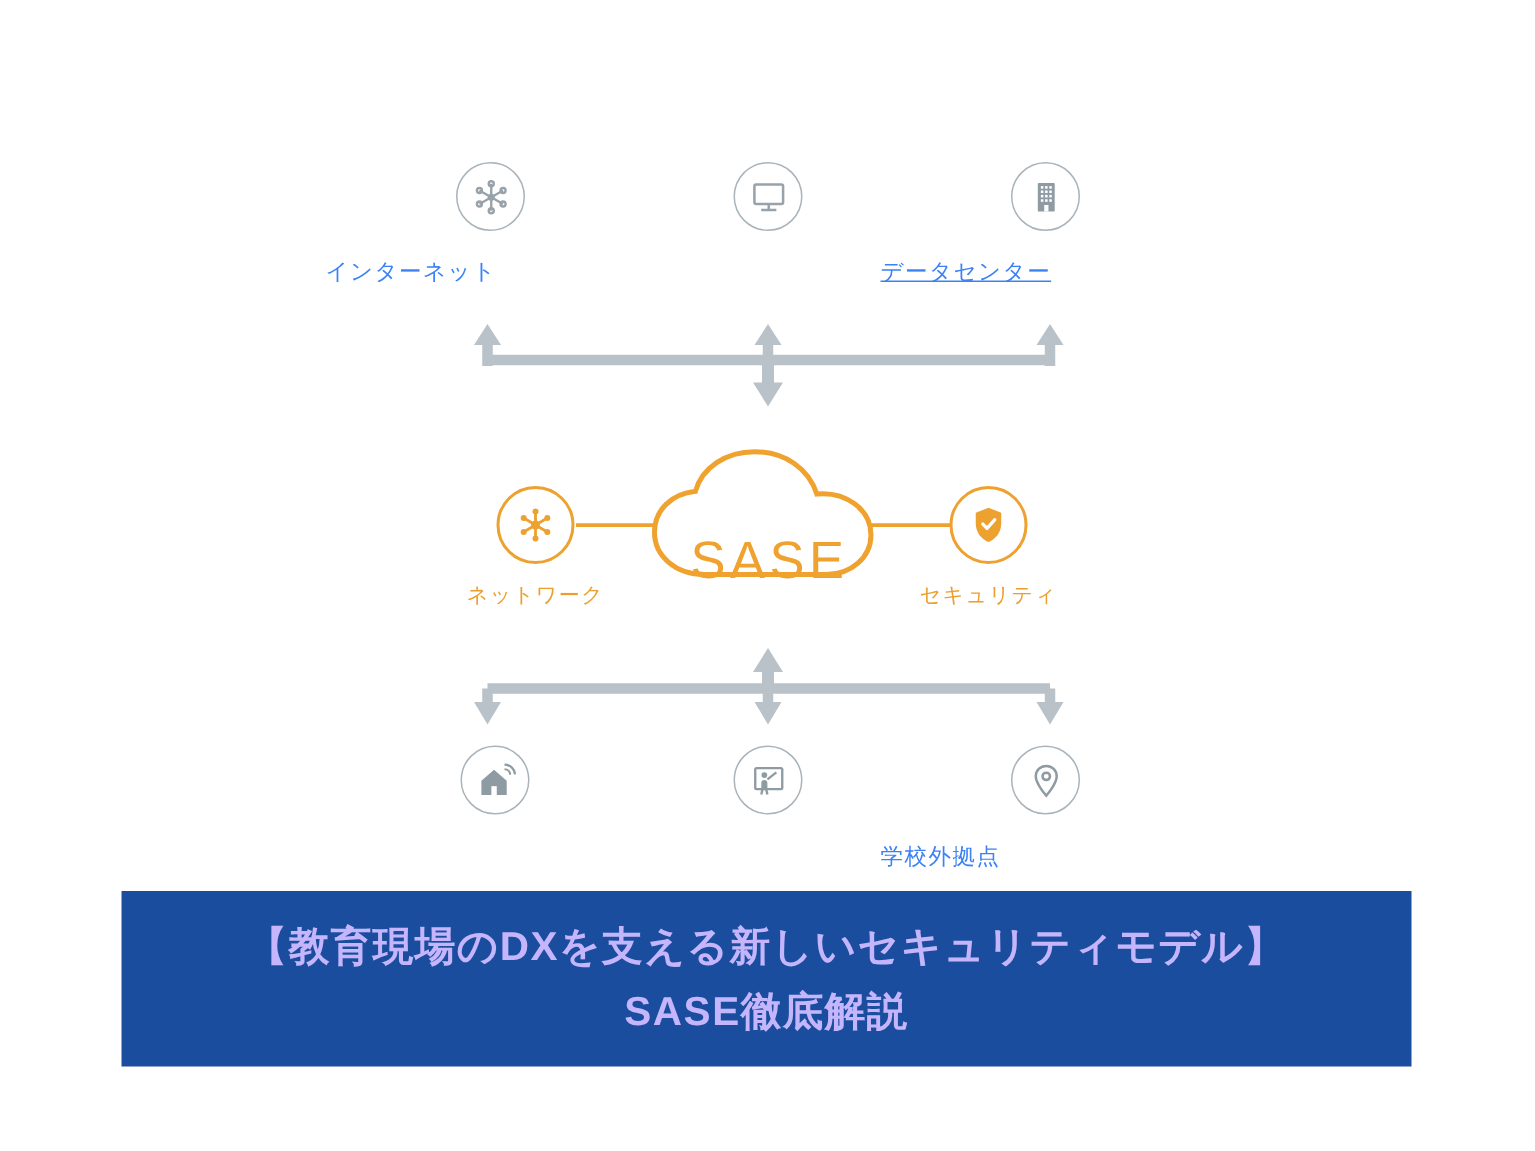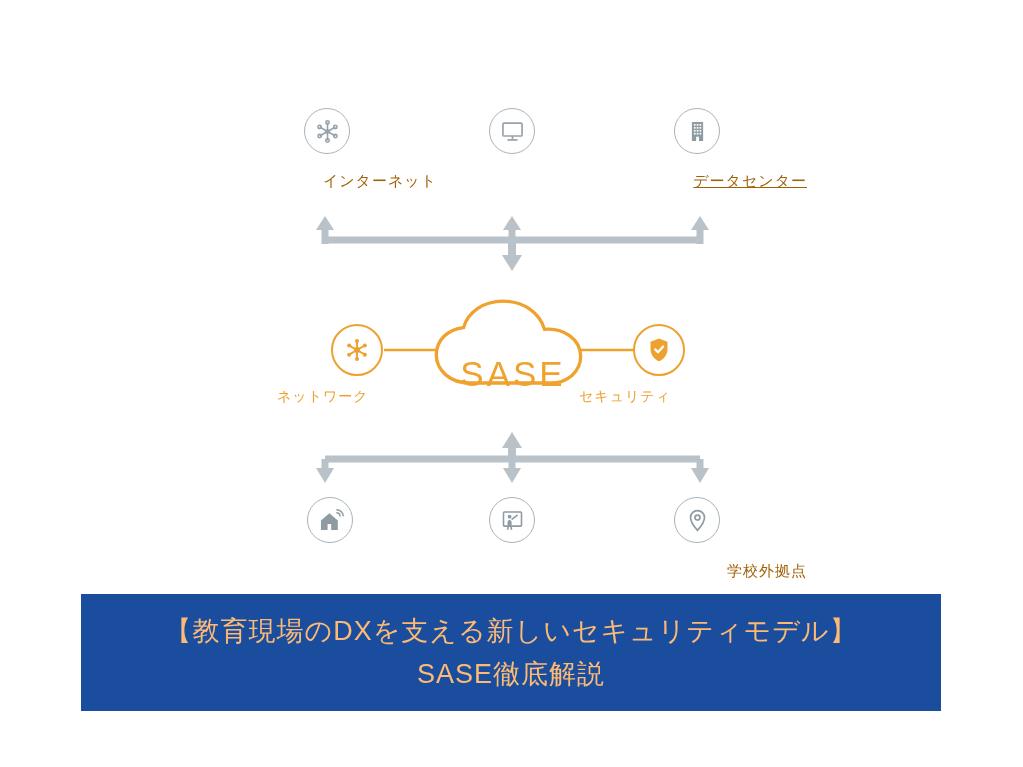--- a/index.html
+++ b/index.html
@@ -5,36 +5,36 @@
   * { margin:0; padding:0; box-sizing:border-box; }
   html,body { width:1023px; height:767px; background:#fff; font-family:"Liberation Sans",sans-serif; overflow:hidden; }
   .canvas { position:relative; width:1023px; height:767px; background:#ffffff; }
 
   .overlay { position:absolute; left:0; top:0; width:1023px; height:767px; pointer-events:none; }
 
   .gray-node { position:absolute; width:46px; height:46px; border:1.5px solid #a9b3ba; border-radius:50%;
                background:#fff; display:flex; align-items:center; justify-content:center; }
   .gray-node svg { width:27px; height:27px; }
 
-  .node-label { position:absolute; width:220px; text-align:right; font-size:15px; color:#a16207;
+  .node-label { position:absolute; width:220px; text-align:left; font-size:15px; color:#3b82f6;
                 letter-spacing:1px; }
 
   .orange-node { position:absolute; width:52px; height:52px; border:2px solid #eda12f; border-radius:50%;
                  background:#fff; display:flex; align-items:center; justify-content:center; }
   .orange-node svg { width:30px; height:30px; }
 
-  .orange-label { position:absolute; width:160px; font-size:14px; color:#ec9f2c;
+  .orange-label { position:absolute; width:160px; text-align:center; font-size:14px; color:#ec9f2c;
                   letter-spacing:1px; }
 
   .sase-text { position:absolute; left:413px; top:333px; width:200px; text-align:center;
                font-size:35px; color:#f0a22e; letter-spacing:3px; font-weight:400;margin-top:21px; }
 
   .banner { position:absolute; left:81px; top:594px; width:860px; height:117px; background:#1a4d9d;
             display:flex; flex-direction:column; align-items:center; justify-content:center; gap:7px; }
-  .banner-line { color:#fdba74; font-size:27px; font-weight:normal; letter-spacing:1px; text-align:center; }
+  .banner-line { color:#c4b5fd; font-size:27px; font-weight:bold; letter-spacing:1px; text-align:center; }
 </style>
 </head>
 <body>
 
 <div class="canvas">
 
   <svg class="overlay" viewBox="0 0 1023 767">
 
     <g stroke="#b9c2c8" fill="#b9c2c8">
       <line x1="325" y1="240" x2="700" y2="240" stroke-width="7"></line>

